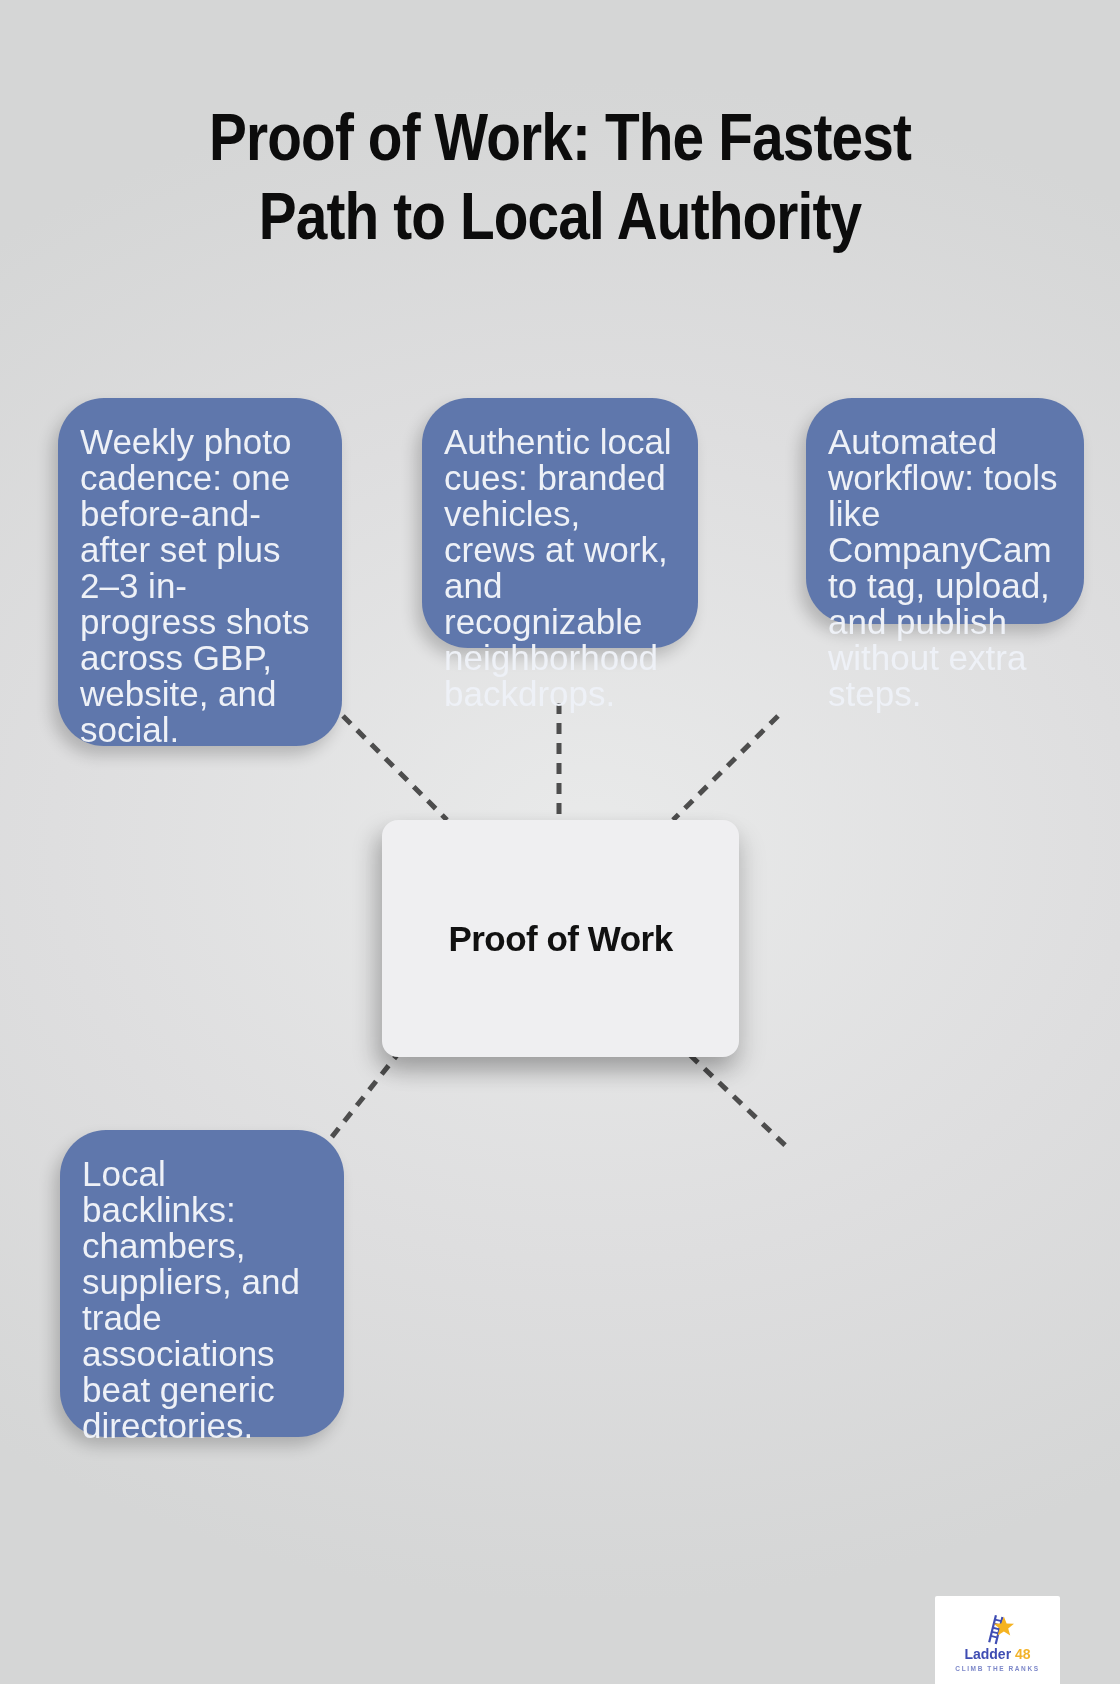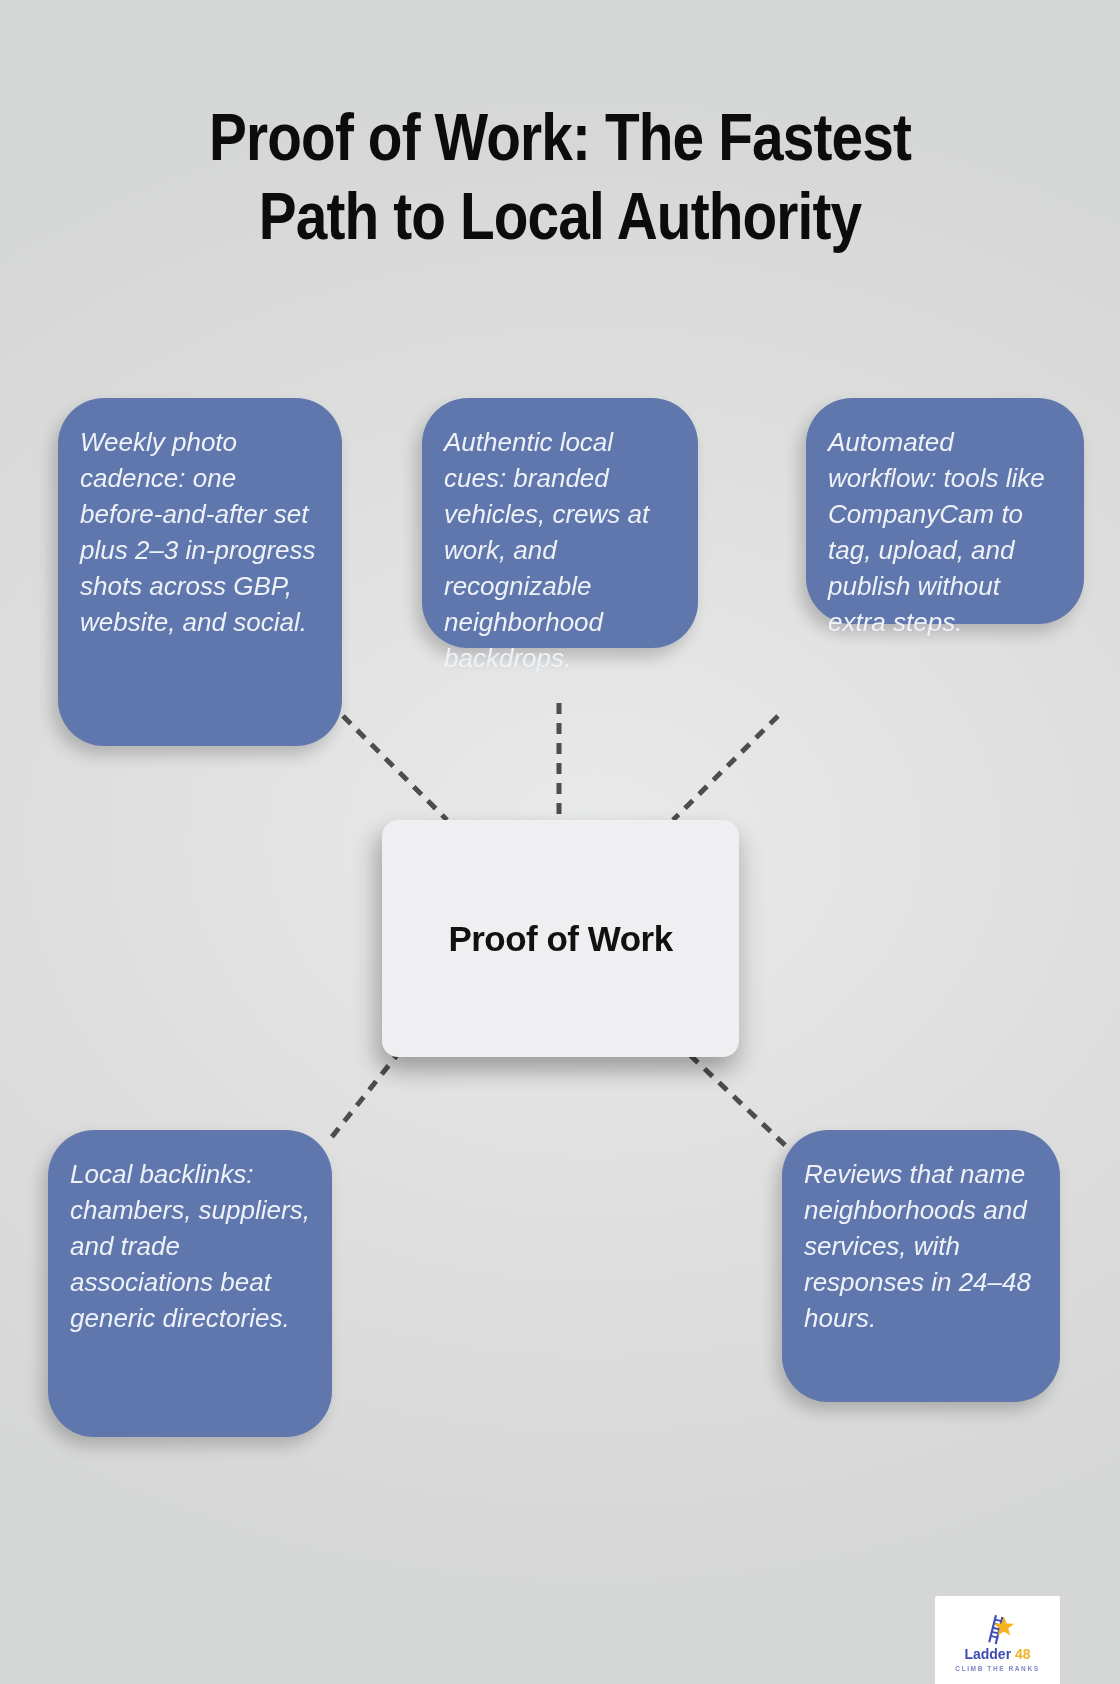--- a/index.html
+++ b/index.html
@@ -16,30 +16,29 @@
     text-align:center;color:#0c0c0c;
     font-weight:800;font-size:66px;line-height:79px;letter-spacing:-1px;
     transform:scaleX(0.86);
   }
   .connectors{position:absolute;left:0;top:0;width:1120px;height:1684px;}
   .node{
     position:absolute;
     background:#5f77ac;
     border-radius:46px;
     color:#eef1f7;
-    font-size:26px;line-height:36px;
+    font-size:35px;line-height:36px;
     padding:26px 22px;
     box-sizing:border-box;
     box-shadow:-6px 9px 16px rgba(0,0,0,0.20);
-    font-style:italic;
   }
   .node-top-left   {left:58px;  top:398px; width:284px; height:348px;}
   .node-top-middle {left:422px; top:398px; width:276px; height:250px;}
   .node-top-right  {left:806px; top:398px; width:278px; height:226px;}
-  .node-bottom-left{left:48px;  top:1130px;width:284px; height:307px;}
+  .node-bottom-left{left:60px;  top:1130px;width:284px; height:307px;}
   .node-bottom-right{left:782px;top:1130px;width:278px; height:272px;}
   .center-box{
     position:absolute;left:382px;top:820px;width:357px;height:237px;
     background:#efeff1;border-radius:16px;
     box-shadow:-8px 12px 22px rgba(0,0,0,0.22), 6px 14px 24px rgba(0,0,0,0.12);
     display:flex;align-items:center;justify-content:center;
   }
   .center-label{
     font-weight:800;font-size:35px;color:#111;letter-spacing:-0.5px;
   }
@@ -84,23 +83,20 @@
   </div>
 
   <div class="node node-top-right">
     <span>Automated workflow: tools like CompanyCam to tag, upload, and publish without extra steps.</span>
   </div>
 
   <div class="node node-bottom-left">
     <span>Local backlinks: chambers, suppliers, and trade associations beat generic directories.</span>
   </div>
 
-  <div class="node node-bottom-right">
-    <span>Reviews that name neighborhoods and services, with responses in 24–48 hours.</span>
-  </div>
 
   <div class="center-box">
     <span class="center-label">Proof of Work</span>
   </div>
 
   <div class="logo-card">
     <svg class="logo-icon" viewBox="0 0 40 38" xmlns="http://www.w3.org/2000/svg">
       <g transform="rotate(14 17 19)">
         <rect x="12" y="2" width="2.6" height="33" fill="#3f4db3"></rect>
         <rect x="20" y="2" width="2.6" height="33" fill="#3f4db3"></rect>

